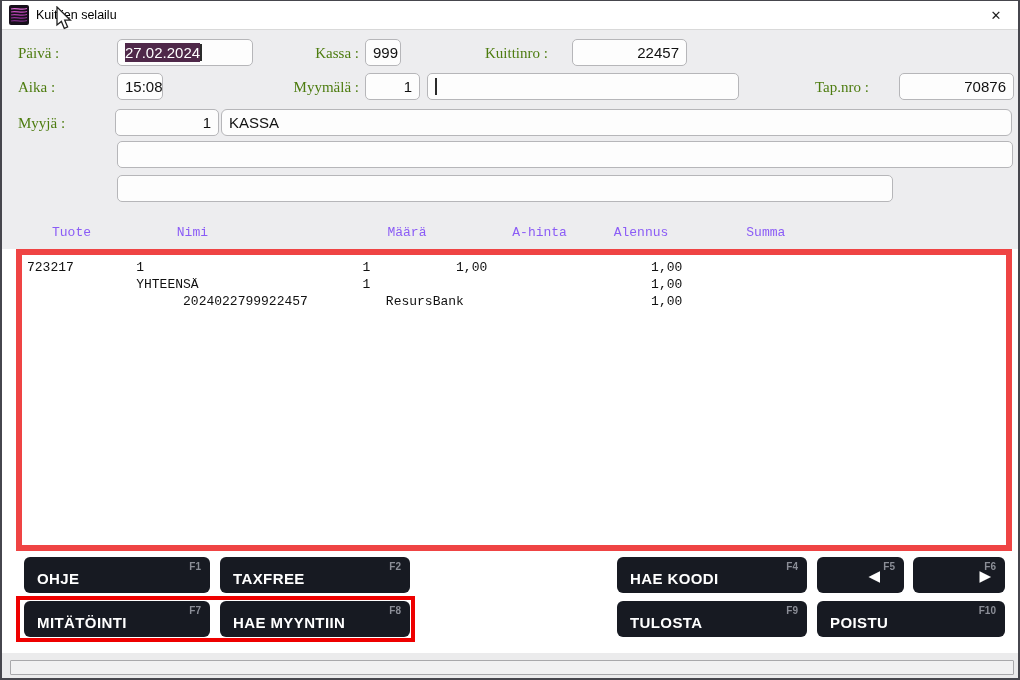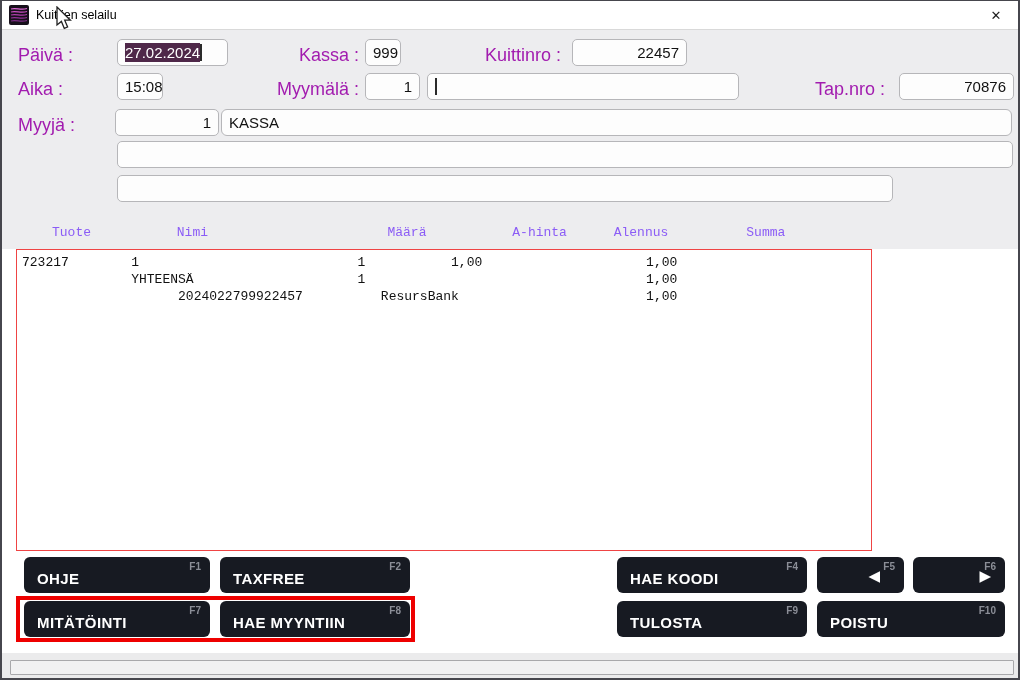--- a/index.html
+++ b/index.html
@@ -9,34 +9,34 @@
     font-family:"Liberation Sans","DejaVu Sans",sans-serif;overflow:hidden;
   }
   
   .titlebar{position:absolute;left:0;top:0;right:0;height:28px;background:#ffffff;
     border-bottom:1px solid #d9d9d9;display:flex;align-items:center;}
   .app-icon{margin-left:7px;width:20px;height:20px;flex:0 0 auto;}
   .title-text{margin-left:7px;font-size:12.5px;color:#000;}
   .close-btn{position:absolute;right:12px;top:5px;width:20px;height:18px;display:flex;
     align-items:center;justify-content:center;font-size:13px;color:#1c1c1c;cursor:default;}
   
-  .lbl{position:absolute;font-size:18px;color:#a21caf;white-space:nowrap;}
+  .lbl{position:absolute;font-size:15px;color:#4d7c0f;white-space:nowrap;font-family:Liberation Serif, serif;}
   .lbl.r{text-align:right;}
   .field{position:absolute;box-sizing:border-box;height:27px;background:#fdfdfd;
     border:1px solid #b6b6b9;border-radius:5px;font-size:15px;color:#111;
     display:flex;align-items:center;padding:0 7px;overflow:hidden;white-space:pre;}
   .field.num{justify-content:flex-end;}
   .sel{background:#4f2849;color:#fff;padding:1px 0;}
   .caret{display:inline-block;width:2px;height:17px;background:#2a2a2a;vertical-align:middle;}
   
   .rt-header{position:absolute;left:18px;top:224px;font-family:"Liberation Mono","DejaVu Sans Mono",monospace;
     font-size:13px;color:#8b5cf6;white-space:pre;letter-spacing:0;margin-left:32px;}
   .white-panel{position:absolute;left:0;top:248px;width:100%;height:404px;background:#ffffff;}
-  .listbox{position:absolute;left:14px;top:248px;width:856px;height:302px;background:#fff;
-    border:1px solid #ef4444;box-sizing:border-box;padding:4px 0 0 5px;overflow:hidden;}
+  .listbox{position:absolute;left:14px;top:248px;width:996px;height:302px;background:#fff;
+    border:6px solid #ef4444;box-sizing:border-box;padding:4px 0 0 5px;overflow:hidden;}
   .rt-line{font-family:"Liberation Mono","DejaVu Sans Mono",monospace;font-size:13px;color:#111;
     white-space:pre;line-height:17px;}
   
   .fbtn{position:absolute;height:36px;background:#171a22;border-radius:6px;box-sizing:border-box;
     color:#fff;cursor:default;}
   .fbtn .blabel{position:absolute;left:13px;bottom:6px;font-size:15px;font-weight:700;letter-spacing:.4px;}
   .fbtn .fkey{position:absolute;right:9px;top:4px;font-size:10px;font-weight:600;color:#8b8e97;}
   .fbtn .arrow{position:absolute;right:24px;top:50%;transform:translateY(-42%);font-size:15px;color:#fff;}
   .annotation{position:absolute;left:14px;top:595px;width:399px;height:46px;box-sizing:border-box;
     border:4px solid #ee0000;}
@@ -70,21 +70,21 @@
   </svg>
 
   <div class="lbl" style="left:16px;top:44px;">Päivä :</div>
   <div class="lbl r" style="left:250px;top:44px;width:107px;">Kassa :</div>
   <div class="lbl" style="left:483px;top:44px;">Kuittinro :</div>
   <div class="lbl" style="left:16px;top:78px;">Aika :</div>
   <div class="lbl r" style="left:250px;top:78px;width:107px;">Myymälä :</div>
   <div class="lbl" style="left:813px;top:78px;">Tap.nro :</div>
   <div class="lbl" style="left:16px;top:114px;">Myyjä :</div>
 
-  <div class="field" style="left:115px;top:38px;width:111px;">
+  <div class="field" style="left:115px;top:38px;width:136px;">
     <span class="sel">27.02.2024</span><span class="caret"></span>
   </div>
   <div class="field" style="left:363px;top:38px;width:36px;">999</div>
   <div class="field num" style="left:570px;top:38px;width:115px;">22457</div>
 
   <div class="field" style="left:115px;top:72px;width:46px;">15:08</div>
   <div class="field num" style="left:363px;top:72px;width:55px;">1</div>
   <div class="field" style="left:425px;top:72px;width:312px;">
     <span></span><span class="caret"></span>
   </div>

